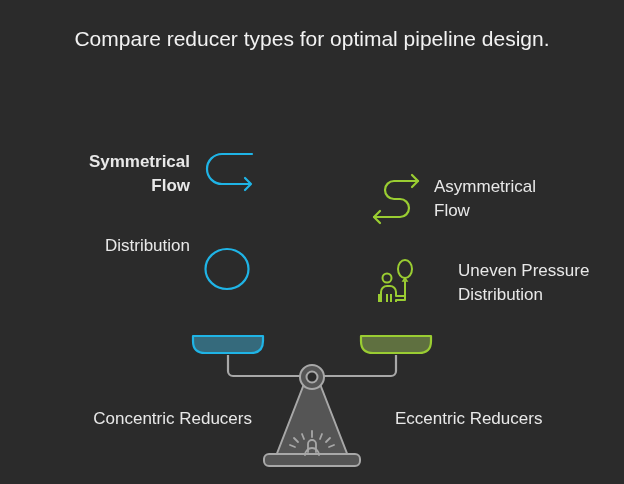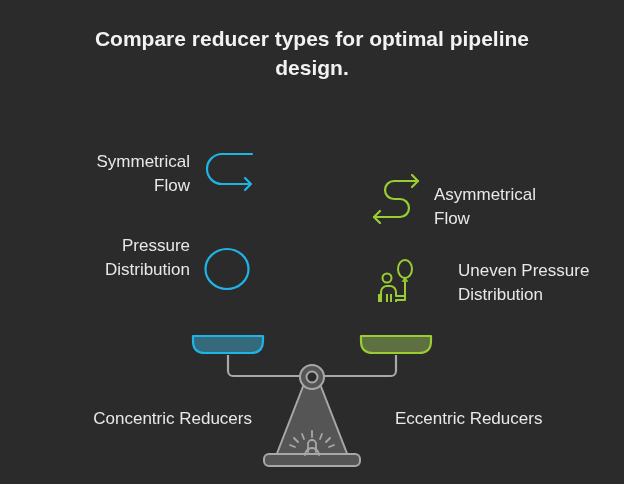--- a/index.html
+++ b/index.html
@@ -8,21 +8,21 @@
       background: #2b2b2b;
       position: relative;
       overflow: hidden;
       font-family: "Liberation Sans", sans-serif;
       color: #eeeeee;
     }
     .title {
       position: absolute;
       left: 0; top: 24px; width: 624px;
       text-align: center;
-      font-weight: bold;
+      font-weight: normal;
       font-size: 21px;
       line-height: 29px;
       color: #f2f2f2;
     }
     .title-inner { display: inline-block; width: 500px; }
     .label {
       position: absolute;
       font-size: 17px;
       line-height: 24px;
       color: #e8e8e8;
@@ -32,43 +32,42 @@
     svg.icon { position: absolute; overflow: visible; }
     svg.scale { position: absolute; left: 0; top: 0; }
   </style>
 </head>
 <body>
 
 <div class="title">
   <span class="title-inner">Compare reducer types for optimal pipeline design.</span>
 </div>
 
-<div class="label right-align" style="left:40px; top:150px; width:150px;">
+<div class="label right-align" style="left:40px; top:150px; width:150px;font-weight:bold;">
   <div>Symmetrical</div>
   <div>Flow</div>
 </div>
 <svg class="icon" style="left:200px; top:150px;" width="60" height="50" viewBox="0 0 60 50">
   <path d="M52 4 H22 A15 15 0 0 0 22 34 H50" fill="none" stroke="#1fb4e6" stroke-width="2.2" stroke-linecap="round"></path>
   <path d="M45 28 L51 34 L45 40" fill="none" stroke="#1fb4e6" stroke-width="2.2" stroke-linecap="round" stroke-linejoin="round"></path>
 </svg>
 
 <div class="label right-align" style="left:40px; top:234px; width:150px;">
-  <div>Pressure</div>
   <div>Distribution</div>
 </div>
 <svg class="icon" style="left:200px; top:245px;" width="56" height="50" viewBox="0 0 56 50">
   <ellipse cx="27" cy="24" rx="21.5" ry="20" fill="none" stroke="#1fb4e6" stroke-width="2.2"></ellipse>
 </svg>
 
 <svg class="icon" style="left:368px; top:174px;" width="56" height="50" viewBox="0 0 56 50">
   <path d="M50 7 H26 A9 9 0 0 0 26 25 H32 A9 9 0 0 1 32 43 H6" fill="none" stroke="#9acd32" stroke-width="2.2" stroke-linecap="round"></path>
   <path d="M44 1 L50 7 L44 13" fill="none" stroke="#9acd32" stroke-width="2.2" stroke-linecap="round" stroke-linejoin="round"></path>
   <path d="M12 37 L6 43 L12 49" fill="none" stroke="#9acd32" stroke-width="2.2" stroke-linecap="round" stroke-linejoin="round"></path>
 </svg>
-<div class="label left-align" style="left:434px; top:175px; width:180px;margin-top:8px;">
+<div class="label left-align" style="left:434px; top:175px; width:180px;">
   <div>Asymmetrical</div>
   <div>Flow</div>
 </div>
 
 <svg class="icon" style="left:376px; top:258px;" width="40" height="48" viewBox="0 0 40 48">
   <ellipse cx="29" cy="11" rx="7" ry="9" fill="none" stroke="#9acd32" stroke-width="2"></ellipse>
   <path d="M29 20 L27 23 L31 23 Z" fill="none" stroke="#9acd32" stroke-width="1.5"></path>
   <path d="M29 23 V40" fill="none" stroke="#9acd32" stroke-width="2"></path>
   <circle cx="11" cy="20" r="4.5" fill="none" stroke="#9acd32" stroke-width="2"></circle>
   <path d="M5 44 V34 A6 6 0 0 1 11 28 H14 A6 6 0 0 1 20 34 V38 H29 V42 H20 V44" fill="none" stroke="#9acd32" stroke-width="2" stroke-linejoin="round"></path>

